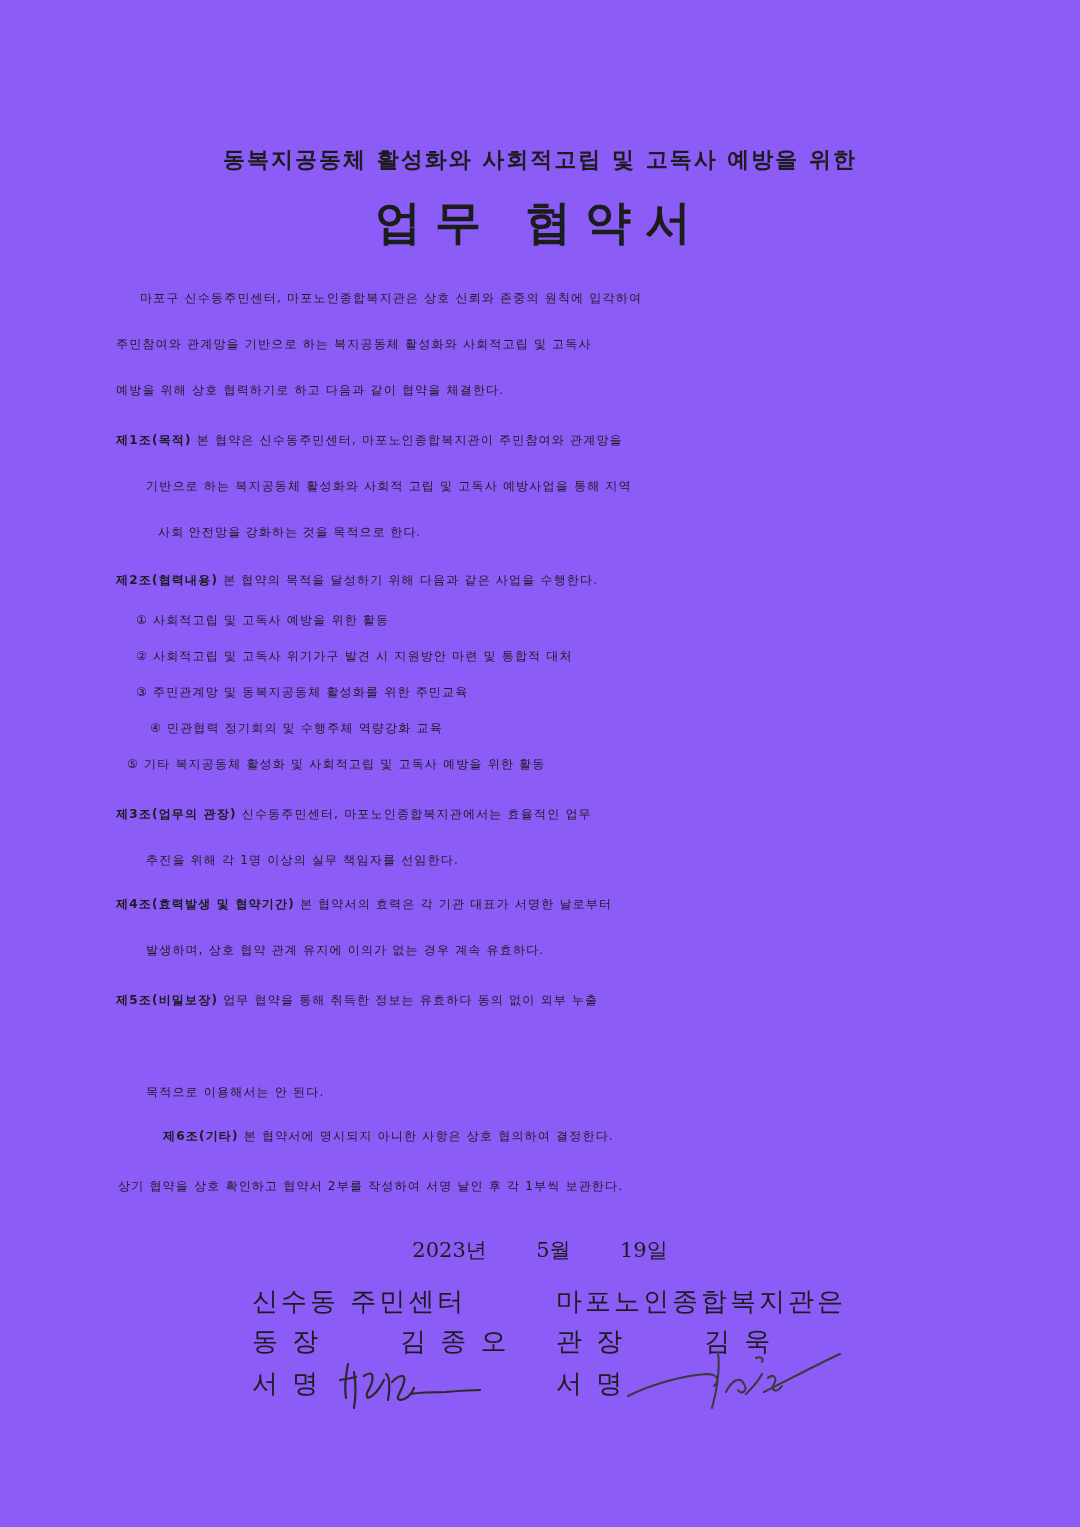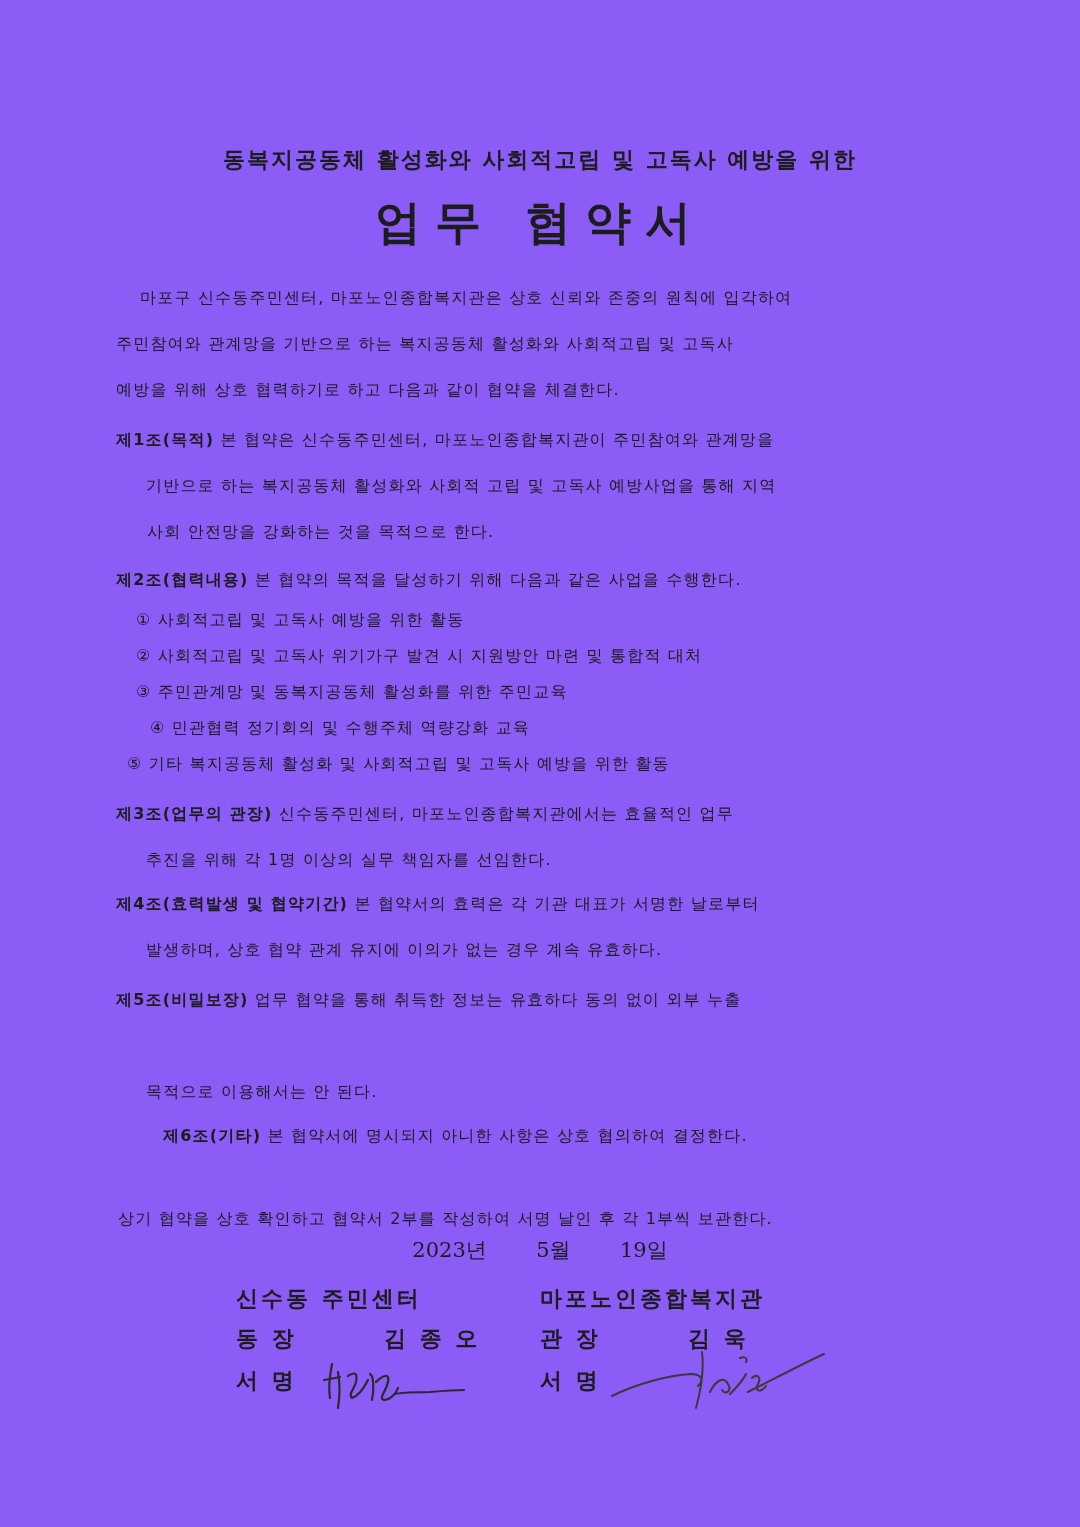--- a/index.html
+++ b/index.html
@@ -2,48 +2,48 @@
 <html><head>
 <meta charset="utf-8">
 <style>
   html, body { margin: 0; padding: 0; background: #ffffff; }
   body {
     width: 1080px; height: 1527px; position: relative; overflow: hidden;
     font-family: "DejaVu Sans", "Liberation Sans", sans-serif;
     color: #1c1c1c;
   }
   .page { position: absolute; left: 0; top: 0; width: 1080px; height: 1527px; background: #8b5cf6; }
-  .line { position: absolute; white-space: nowrap; font-size: 16px; letter-spacing: 1.2px; line-height: 28px; }
+  .line { position: absolute; white-space: nowrap; font-size: 12px; letter-spacing: 1.2px; line-height: 28px; }
   .subtitle { left: 0; width: 1080px; text-align: center; top: 146px; font-size: 22px; font-weight: bold; letter-spacing: 2px; }
   .title { left: 0; width: 1080px; text-align: center; top: 192px; font-size: 46px; font-weight: bold; letter-spacing: 14px; line-height: 60px; }
   .art-head { font-weight: bold; }
   .date { left: 0; width: 1080px; text-align: center; top: 1236px; font-family: "DejaVu Serif", serif; font-size: 21px; letter-spacing: 0; }
   .date span { display: inline-block; }
-  .sig-block { position: absolute; font-size: 22px; font-weight: bold; letter-spacing: 3px; }
+  .sig-block { position: absolute; font-size: 26px; font-weight: normal; letter-spacing: 3px; margin-left: 16px; }
   .sig-row { position: absolute; white-space: nowrap; }
   .signature { position: absolute; }
 </style>
 </head>
 <body>
 
 <div class="page">
 
   <div class="line subtitle">동복지공동체 활성화와 사회적고립 및 고독사 예방을 위한</div>
   <div class="line title">업무 협약서</div>
 
   <div class="line" style="left:140px; top:284px;">마포구 신수동주민센터, 마포노인종합복지관은 상호 신뢰와 존중의 원칙에 입각하여</div>
   <div class="line" style="left:116px; top:330px;">주민참여와 관계망을 기반으로 하는 복지공동체 활성화와 사회적고립 및 고독사</div>
   <div class="line" style="left:116px; top:376px;">예방을 위해 상호 협력하기로 하고 다음과 같이 협약을 체결한다.</div>
 
   <div class="line" style="left:116px; top:426px;">
     <span class="art-head">제1조(목적)</span>
     <span>본 협약은 신수동주민센터, 마포노인종합복지관이 주민참여와 관계망을</span>
   </div>
   <div class="line" style="left:146px; top:472px;">기반으로 하는 복지공동체 활성화와 사회적 고립 및 고독사 예방사업을 통해 지역</div>
-  <div class="line" style="left:147px; top:518px;">사회 안전망을 강화하는 것을 목적으로 한다.</div>
+  <div class="line" style="left:158px; top:518px;font-family:Liberation Serif, serif;">사회 안전망을 강화하는 것을 목적으로 한다.</div>
 
   <div class="line" style="left:116px; top:566px;">
     <span class="art-head">제2조(협력내용)</span>
     <span>본 협약의 목적을 달성하기 위해 다음과 같은 사업을 수행한다.</span>
   </div>
   <div class="line" style="left:136px; top:606px;">① 사회적고립 및 고독사 예방을 위한 활동</div>
   <div class="line" style="left:136px; top:642px;">② 사회적고립 및 고독사 위기가구 발견 시 지원방안 마련 및 통합적 대처</div>
   <div class="line" style="left:136px; top:678px;">③ 주민관계망 및 동복지공동체 활성화를 위한 주민교육</div>
   <div class="line" style="left:136px; top:714px;margin-left:14px;">④ 민관협력 정기회의 및 수행주체 역량강화 교육</div>
   <div class="line" style="left:127px; top:750px;">⑤ 기타 복지공동체 활성화 및 사회적고립 및 고독사 예방을 위한 활동</div>
@@ -64,42 +64,42 @@
     <span class="art-head">제5조(비밀보장)</span>
     <span>업무 협약을 통해 취득한 정보는 유효하다 동의 없이 외부 누출</span>
   </div>
   <div class="line" style="left:146px; top:1078px;">목적으로 이용해서는 안 된다.</div>
 
   <div class="line" style="left:116px; top:1122px;margin-left:47px;">
     <span class="art-head">제6조(기타)</span>
     <span>본 협약서에 명시되지 아니한 사항은 상호 협의하여 결정한다.</span>
   </div>
 
-  <div class="line" style="left:118px; top:1172px;margin-top:33px;">상기 협약을 상호 확인하고 협약서 2부를 작성하여 서명 날인 후 각 1부씩 보관한다.</div>
+  <div class="line" style="left:118px; top:1172px;">상기 협약을 상호 확인하고 협약서 2부를 작성하여 서명 날인 후 각 1부씩 보관한다.</div>
 
   <div class="line date">
     <span>2023년</span>
     <span style="width:36px;"></span>
     <span>5월</span>
     <span style="width:36px;"></span>
     <span>19일</span>
   </div>
 
   <div class="sig-block" style="left:236px; top:1284px; width:280px; height:130px;">
     <div class="sig-row" style="left:0; top:0;">신수동 주민센터</div>
     <div class="sig-row" style="left:0; top:40px;">동 장</div>
     <div class="sig-row" style="left:148px; top:40px;">김 종 오</div>
     <div class="sig-row" style="left:0; top:82px;">서 명</div>
     <svg class="signature" style="left:82px; top:62px;" width="160" height="66" viewBox="0 0 160 66">
       <path d="M12 52 C10 40 12 28 14 18 M6 34 C12 33 18 32 22 31 M20 26 C22 38 22 50 20 62 M30 30 C36 26 40 26 38 36 C36 44 30 48 34 52 C40 50 46 42 50 34 M52 28 C56 30 56 44 54 54 M58 36 C64 30 72 26 70 36 C68 46 60 52 66 54 C72 54 78 48 80 42 M76 48 C88 46 100 46 112 46 C124 45 136 44 146 44" fill="none" stroke="#2a2a2a" stroke-width="2.2" stroke-linecap="round" stroke-linejoin="round"></path>
     </svg>
   </div>
 
   <div class="sig-block" style="left:540px; top:1284px; width:300px; height:130px;">
-    <div class="sig-row" style="left:0; top:0;">마포노인종합복지관</div>
+    <div class="sig-row" style="left:0; top:0;">마포노인종합복지관은</div>
     <div class="sig-row" style="left:0; top:40px;">관 장</div>
     <div class="sig-row" style="left:148px; top:40px;">김   욱</div>
     <div class="sig-row" style="left:0; top:82px;">서 명</div>
     <svg class="signature" style="left:66px; top:50px;" width="230" height="80" viewBox="0 0 230 80">
       <path d="M6 62 C30 50 60 42 84 40 C96 40 98 46 92 52 M96 18 C98 34 96 52 90 74 M104 58 C110 46 118 42 122 50 C126 56 120 62 116 56 M124 60 C132 52 138 44 140 40 M134 24 C138 22 142 24 140 28 M146 44 C150 40 156 42 152 50 C148 56 154 60 160 52 M142 58 C170 44 196 30 218 20" fill="none" stroke="#3a3a3a" stroke-width="2" stroke-linecap="round" stroke-linejoin="round"></path>
     </svg>
   </div>
 
 </div>
 

